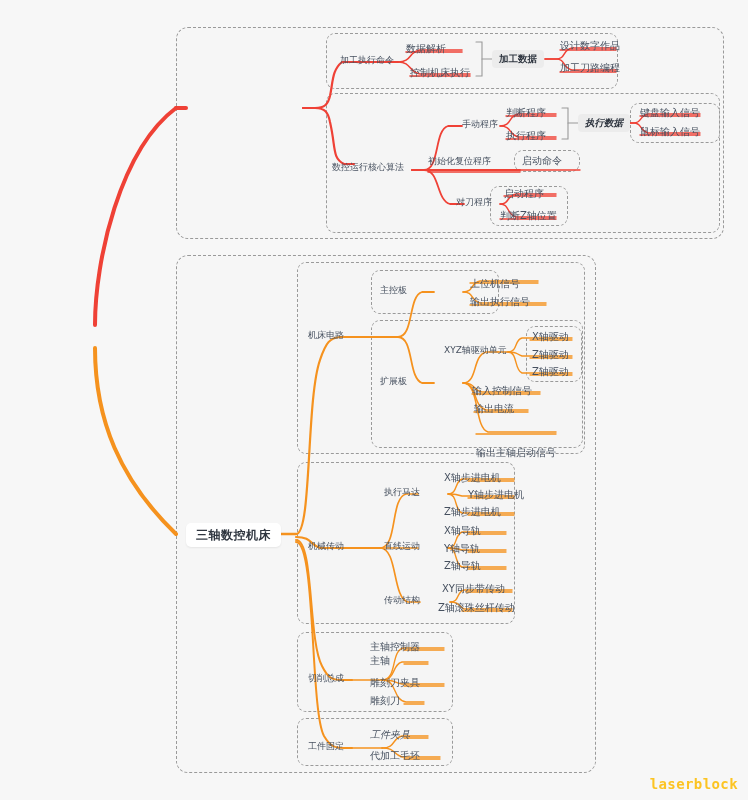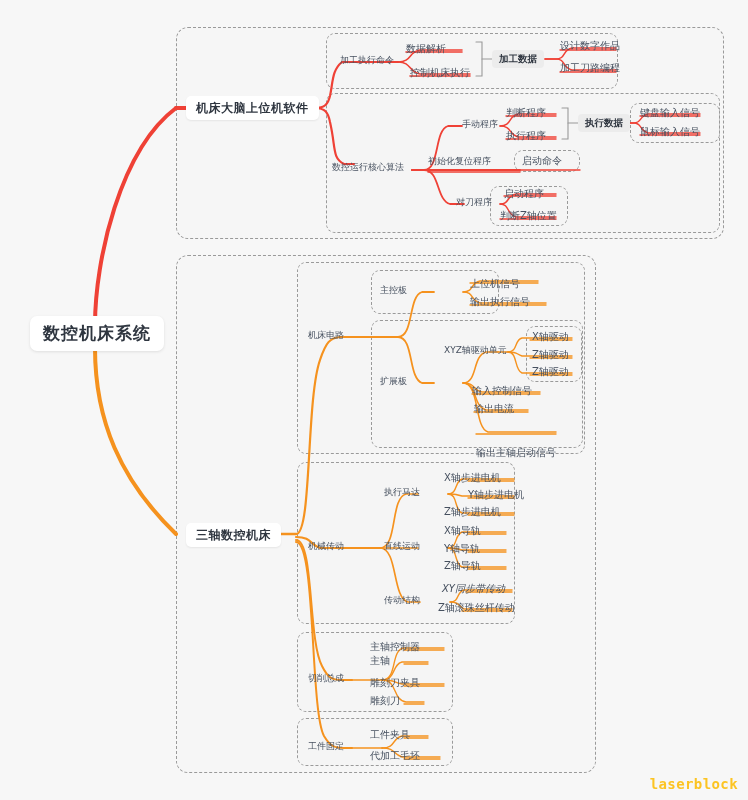--- a/index.html
+++ b/index.html
@@ -219,38 +219,36 @@
       <path d="M404,704 L424,704" stroke="#f5921e" stroke-width="1.3"></path>
 
       <path d="M352,748 L382,748" stroke="#f5921e" stroke-width="1.7"></path>
       <path d="M382,748 C396,748 392,738 402,736 L428,736" stroke="#f5921e" stroke-width="1.4"></path>
       <path d="M382,748 C396,748 392,754 402,757 L440,757" stroke="#f5921e" stroke-width="1.4"></path>
       <path d="M404,738 L428,738" stroke="#f5921e" stroke-width="1.3"></path>
       <path d="M404,759 L440,759" stroke="#f5921e" stroke-width="1.3"></path>
     </g>
   </svg>
 
-  <div class="node root" style="left:30px; top:316px;">数控机床系统</div>
-
-  <div class="node lvl1" style="left:186px; top:96px;">机床大脑上位机软件</div>
+
   <div class="node lvl1" style="left:186px; top:523px;">三轴数控机床</div>
 
   <div class="node lvl2" style="left:340px; top:56px;">加工执行命令</div>
   <div class="node leaf" style="left:406px; top:44px;">数据解析</div>
   <div class="node leaf" style="left:410px; top:68px;">控制机床执行</div>
   <div class="node pill" style="left:492px; top:50px;">加工数据</div>
   <div class="node leaf" style="left:560px; top:41px;">设计数字作品</div>
   <div class="node leaf" style="left:560px; top:63px;">加工刀路编程</div>
 
   <div class="node lvl2" style="left:332px; top:163px;">数控运行核心算法</div>
 
   <div class="node lvl2" style="left:462px; top:120px;">手动程序</div>
   <div class="node leaf" style="left:506px; top:108px;">判断程序</div>
   <div class="node leaf" style="left:506px; top:131px;">执行程序</div>
-  <div class="node pill" style="left:578px; top:114px;">执行数据</div>
+  <div class="node pill" style="left:578px; top:114px;font-style:italic;">执行数据</div>
   <div class="node leaf" style="left:640px; top:108px;">键盘输入信号</div>
   <div class="node leaf" style="left:640px; top:127px;">鼠标输入信号</div>
 
   <div class="node lvl2" style="left:428px; top:157px;">初始化复位程序</div>
   <div class="node leaf" style="left:522px; top:156px;">启动命令</div>
 
   <div class="node lvl2" style="left:456px; top:198px;">对刀程序</div>
   <div class="node leaf" style="left:504px; top:189px;">启动程序</div>
   <div class="node leaf" style="left:500px; top:211px;">判断Z轴位置</div>
 
@@ -275,28 +273,28 @@
   <div class="node leaf" style="left:444px; top:473px;">X轴步进电机</div>
   <div class="node leaf" style="left:444px; top:490px;margin-left:24px;">Y轴步进电机</div>
   <div class="node leaf" style="left:444px; top:507px;">Z轴步进电机</div>
 
   <div class="node lvl2" style="left:384px; top:542px;">直线运动</div>
   <div class="node leaf" style="left:444px; top:526px;">X轴导轨</div>
   <div class="node leaf" style="left:444px; top:544px;">Y轴导轨</div>
   <div class="node leaf" style="left:444px; top:561px;">Z轴导轨</div>
 
   <div class="node lvl2" style="left:384px; top:596px;">传动结构</div>
-  <div class="node leaf" style="left:442px; top:584px;font-style:italic;">XY同步带传动</div>
+  <div class="node leaf" style="left:442px; top:584px;">XY同步带传动</div>
   <div class="node leaf" style="left:438px; top:603px;">Z轴滚珠丝杆传动</div>
 
   <div class="node lvl2" style="left:308px; top:674px;">切削总成</div>
   <div class="node leaf" style="left:370px; top:642px;">主轴控制器</div>
   <div class="node leaf" style="left:370px; top:656px;">主轴</div>
   <div class="node leaf" style="left:370px; top:678px;">雕刻刀夹具</div>
   <div class="node leaf" style="left:370px; top:696px;">雕刻刀</div>
 
   <div class="node lvl2" style="left:308px; top:742px;">工件固定</div>
-  <div class="node leaf" style="left:370px; top:730px;">工件夹具</div>
+  <div class="node leaf" style="left:370px; top:730px;font-style:italic;">工件夹具</div>
   <div class="node leaf" style="left:370px; top:751px;">代加工毛坯</div>
 
   <div class="watermark">laserblock</div>
 
 </div>
 
 </body></html>

